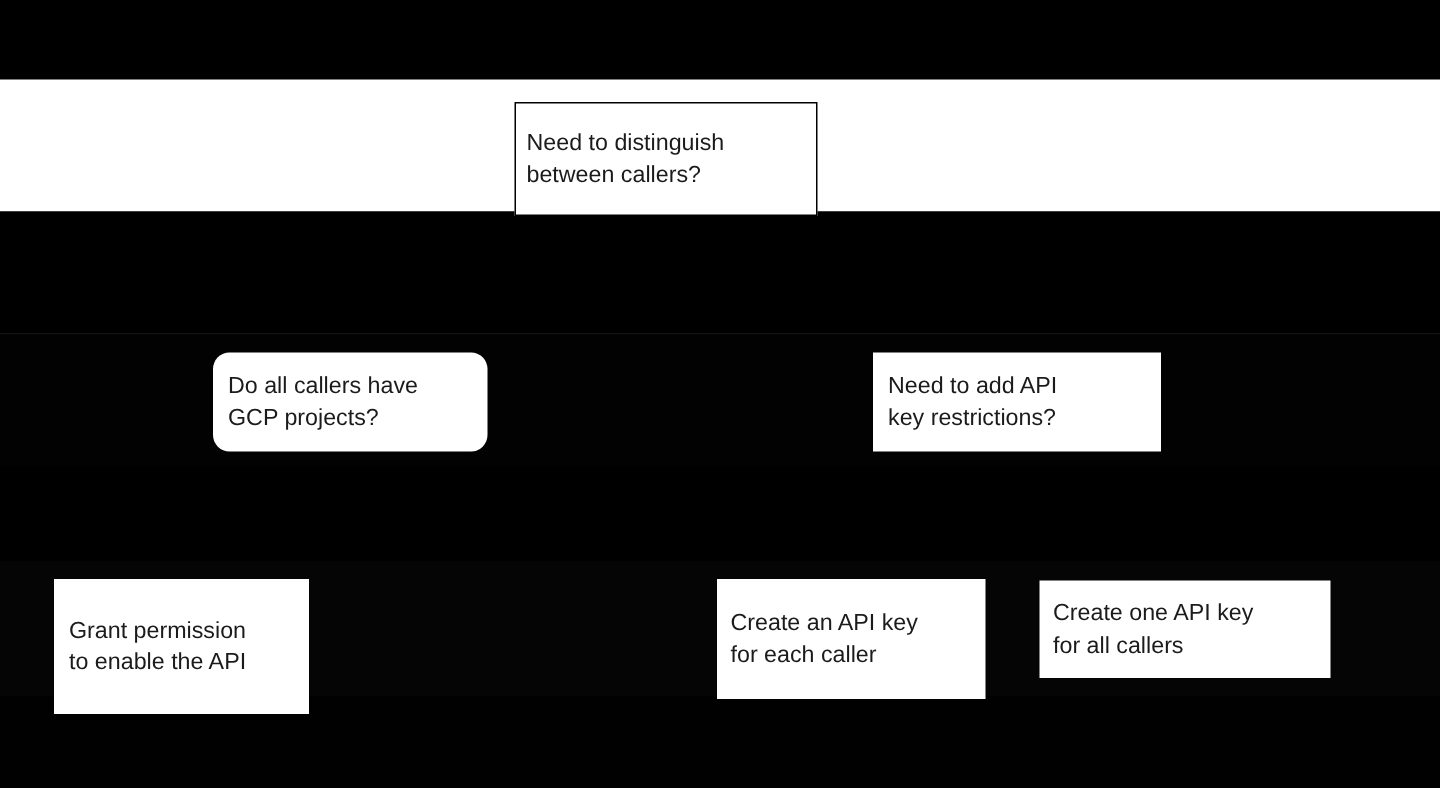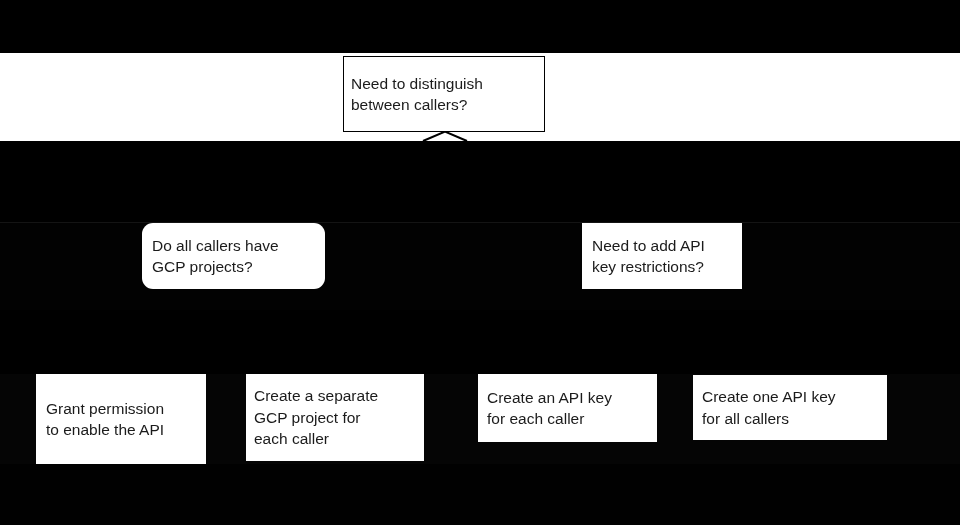--- a/index.html
+++ b/index.html
@@ -30,54 +30,55 @@
 
   .node {
     position: absolute;
     background: #ffffff;
     color: #1b1b1b;
     font-size: 15.5px;
     line-height: 21.5px;
     display: flex;
     align-items: center;
     box-sizing: border-box;
+    margin-top: 12px;
   }
   .node .node-text {
     white-space: pre-line;
   }
   .node-root {
     left: 343px; top: 56px;
     width: 202px; height: 76px;
     border: 1.5px solid #000000;
     padding-left: 7px;
   }
   .node-left-question {
     left: 142px; top: 223px;
     width: 183px; height: 66px;
     padding-left: 10px;
     border-radius: 11px;
   }
   .node-right-question {
     left: 582px; top: 223px;
-    width: 160px; height: 66px;
+    width: 192px; height: 66px;
     padding-left: 10px;
   }
   .node-leaf-grant {
     left: 36px; top: 374px;
     width: 170px; height: 90px;
     padding-left: 10px;
   }
   .node-leaf-separate {
     left: 246px; top: 374px;
     width: 178px; height: 87px;
     padding-left: 8px;
   }
   .node-leaf-key-each {
     left: 478px; top: 374px;
-    width: 179px; height: 68px;
+    width: 179px; height: 80px;
     padding-left: 9px;
   }
   .node-leaf-key-all {
     left: 693px; top: 375px;
     width: 194px; height: 65px;
     padding-left: 9px;
   }
   .root-branch {
     position: absolute;
     left: 415px; top: 128px;
@@ -114,25 +115,20 @@
   <div class="node node-right-question">
     <span class="node-text">Need to add API
 key restrictions?</span>
   </div>
 
   <div class="node node-leaf-grant">
     <span class="node-text">Grant permission
 to enable the API</span>
   </div>
 
-  <div class="node node-leaf-separate">
-    <span class="node-text">Create a separate
-GCP project for
-each caller</span>
-  </div>
 
   <div class="node node-leaf-key-each">
     <span class="node-text">Create an API key
 for each caller</span>
   </div>
 
   <div class="node node-leaf-key-all">
     <span class="node-text">Create one API key
 for all callers</span>
   </div>

